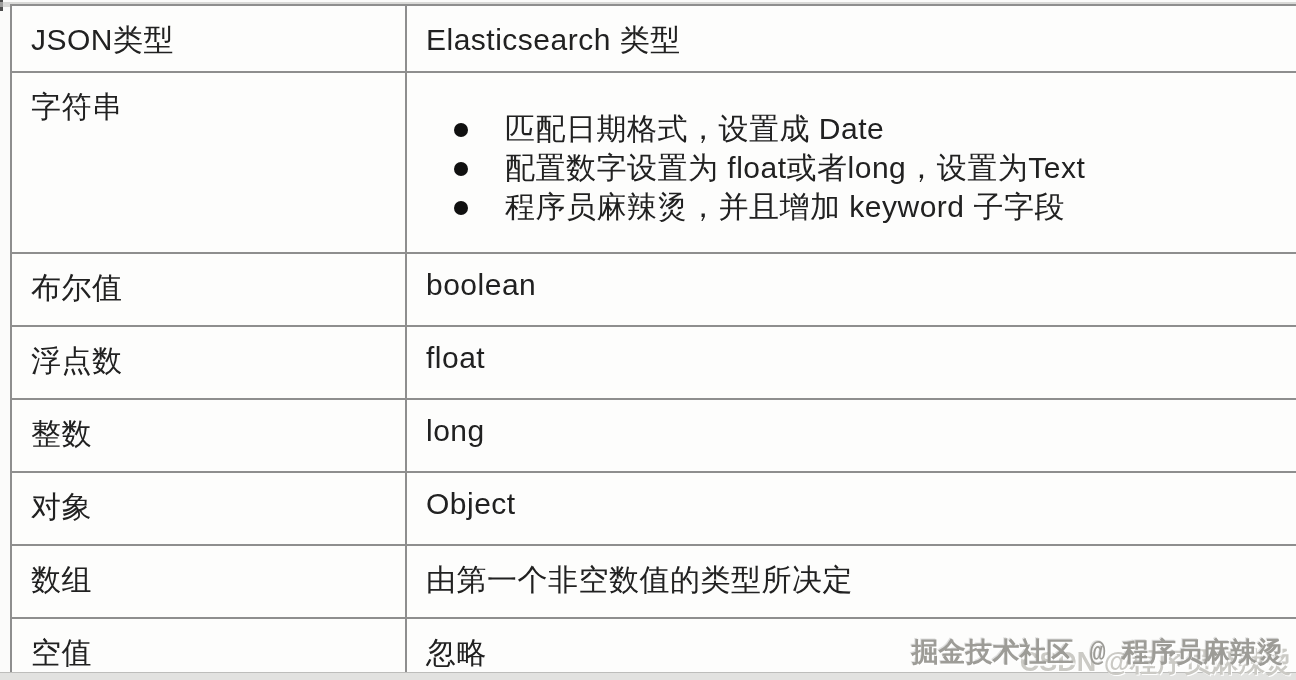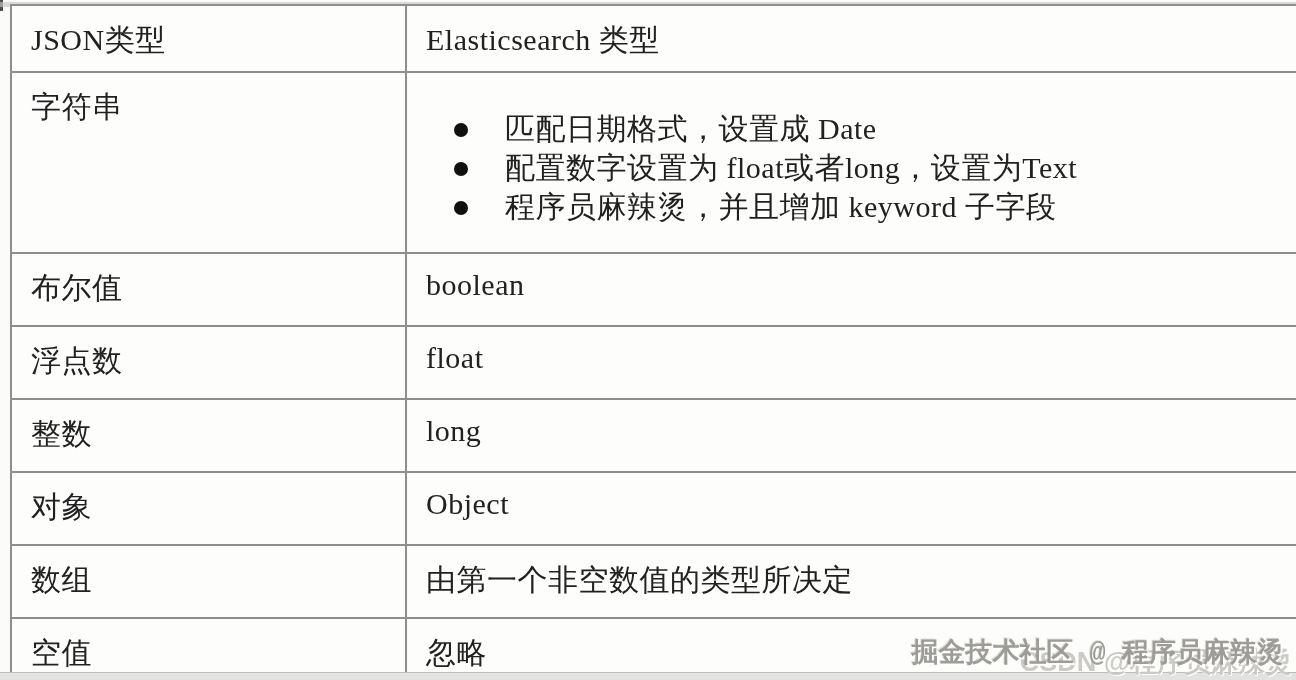--- a/index.html
+++ b/index.html
@@ -50,21 +50,20 @@
     font-size: 30px;
   }
   table.types td, table.types th {
     border: 2px solid #8e8e8e;
     border-right: none;
     vertical-align: top;
     padding: 14px 14px 10px 19px;
     text-align: left;
     font-weight: normal;
     letter-spacing: 0.5px;
-    font-family: Liberation Serif, serif;
   }
   table.types td:first-child, table.types th:first-child {
     border-right: 2px solid #8e8e8e;
   }
   table.types tr > *:last-child { border-right: none; }
   col.c1 { width: 395px; }
   tr.h-header  { height: 66px; }
   tr.h-string  { height: 162px; }
   tr.h-std     { height: 73px; }
   tr.h-last    { height: 71px; }

